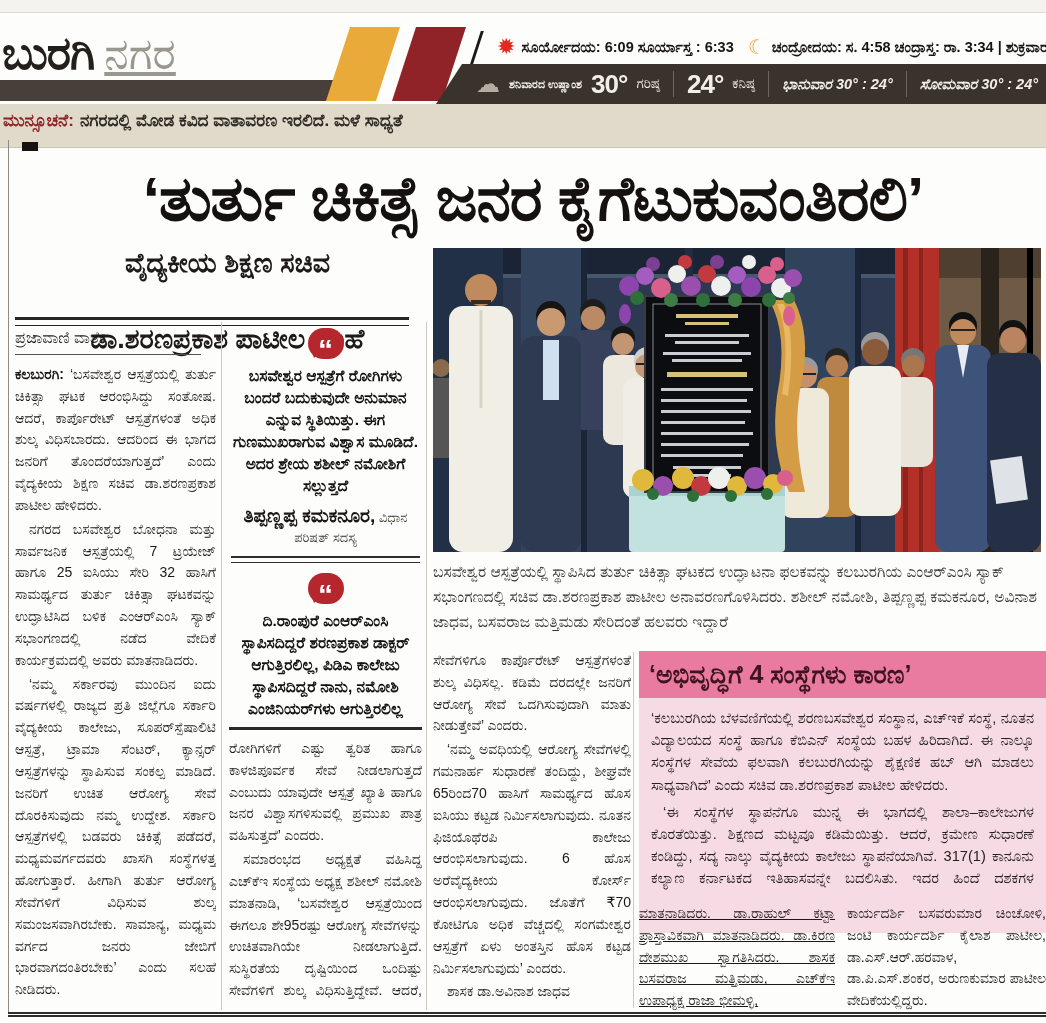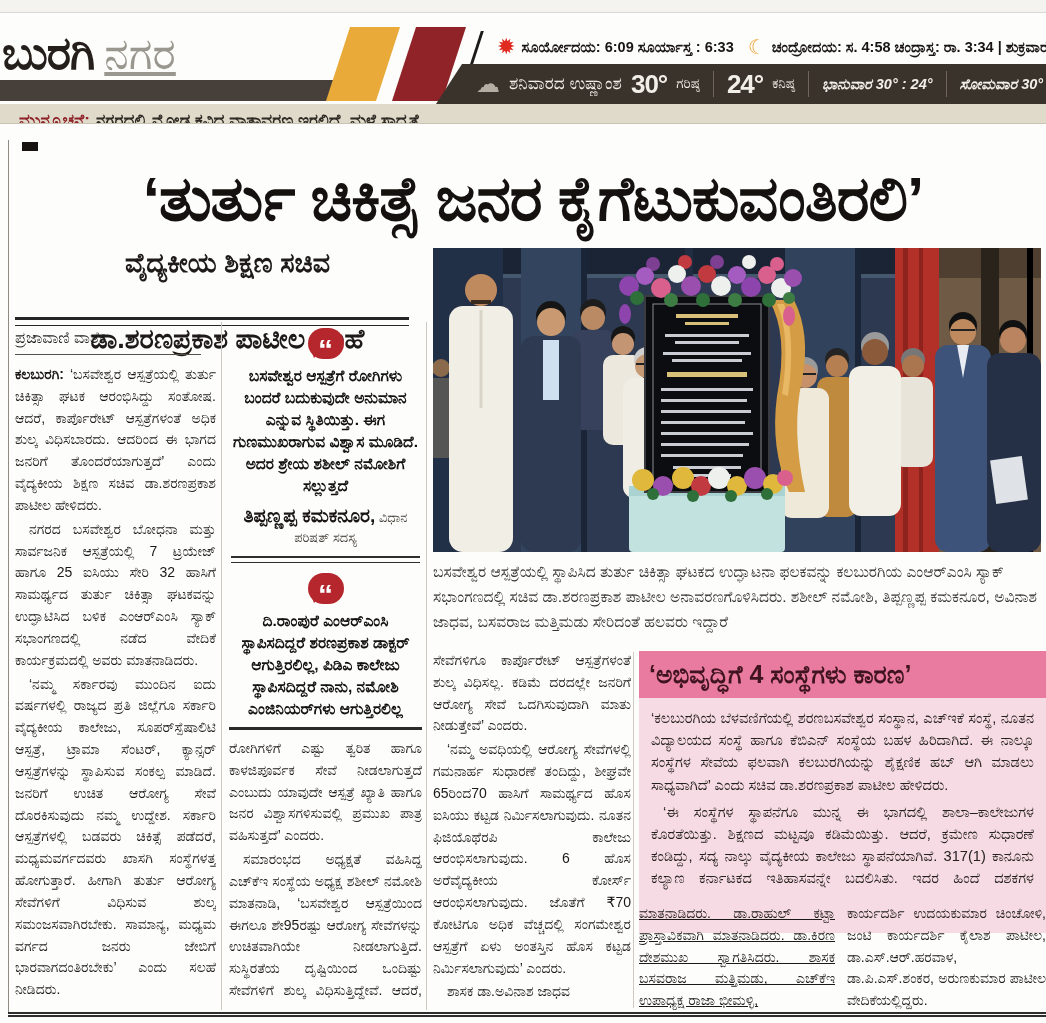--- a/index.html
+++ b/index.html
@@ -24,28 +24,28 @@
   .slashmark{left:474px;top:31px;width:3px;height:42px;background:#1c1a18;transform:skewX(-18deg);}
   .sunrow{left:497px;top:33px;width:549px;height:28px;display:flex;align-items:center;gap:6px;
           font-size:14.5px;font-weight:700;color:#181512;white-space:nowrap;overflow:hidden;}
   .sun-ic{color:#e02a20;font-size:22px;line-height:22px;}
   .moon-ic{color:#f0a43a;font-size:20px;line-height:20px;margin-left:8px;}
   .darkbar{left:436px;top:64px;width:610px;height:40px;background:#3a332b;
            clip-path:polygon(26px 0,100% 0,100% 100%,0 100%);
            display:flex;align-items:center;gap:9px;padding-left:40px;box-sizing:border-box;
            color:#f2efe8;white-space:nowrap;overflow:hidden;}
   .cloud-ic{color:#b3ada3;font-size:24px;line-height:24px;}
-  .w-day{font-size:17px;font-weight:400;}
+  .w-day{font-size:11px;font-weight:700;}
   .w-big{font-size:26px;font-weight:800;letter-spacing:-1px;}
   .w-sm{font-size:13.5px;}
   .wsep{width:0;height:26px;border-left:1px solid #6e665c;margin:0 4px;}
   .w-next{font-size:14.5px;font-weight:700;font-style:italic;}
   
-  .forecast{left:0;top:104px;width:1046px;height:20px;background:#dfdaca;border-bottom:1px solid #c9c4b4;
-            line-height:33px;padding-left:19px;box-sizing:border-box;font-size:17px;font-weight:700;
+  .forecast{left:0;top:104px;width:1046px;height:44px;background:#dfdaca;border-bottom:1px solid #c9c4b4;
+            line-height:33px;padding-left:3px;box-sizing:border-box;font-size:17px;font-weight:700;
             white-space:nowrap;overflow:hidden;}
   .forecast .lab{color:#8f2328;}
   .forecast .txt{color:#2e2a24;margin-left:6px;}
   
   .frag{left:22px;top:142px;width:16px;height:9px;background:#15120f;}
   .headline{left:26px;top:150px;width:1014px;height:102px;line-height:98px;text-align:center;
             font-size:62px;font-weight:800;color:#14110e;letter-spacing:-1px;white-space:nowrap;}
   .subhead{left:25px;width:405px;height:40px;line-height:40px;text-align:center;
            font-size:27px;font-weight:700;color:#1d1a17;white-space:nowrap;}
   .sh1{top:243px;} .sh2{top:281px;margin-top:38px;}
@@ -327,16 +327,16 @@
     <div class="pink-body">
       <p>‘ಕಲಬುರಗಿಯ ಬೆಳವಣಿಗೆಯಲ್ಲಿ ಶರಣಬಸವೇಶ್ವರ ಸಂಸ್ಥಾನ, ಎಚ್‌ಇಕೆ ಸಂಸ್ಥೆ, ನೂತನ ವಿದ್ಯಾಲಯದ ಸಂಸ್ಥೆ ಹಾಗೂ ಕೆಬಿಎನ್ ಸಂಸ್ಥೆಯ ಬಹಳ ಹಿರಿದಾಗಿದೆ. ಈ ನಾಲ್ಕೂ ಸಂಸ್ಥೆಗಳ ಸೇವೆಯ ಫಲವಾಗಿ ಕಲಬುರಗಿಯನ್ನು ಶೈಕ್ಷಣಿಕ ಹಬ್ ಆಗಿ ಮಾಡಲು ಸಾಧ್ಯವಾಗಿದೆ’ ಎಂದು ಸಚಿವ ಡಾ.ಶರಣಪ್ರಕಾಶ ಪಾಟೀಲ ಹೇಳಿದರು.</p>
       <p>‘ಈ ಸಂಸ್ಥೆಗಳ ಸ್ಥಾಪನೆಗೂ ಮುನ್ನ ಈ ಭಾಗದಲ್ಲಿ ಶಾಲಾ–ಕಾಲೇಜುಗಳ ಕೊರತೆಯಿತ್ತು. ಶಿಕ್ಷಣದ ಮಟ್ಟವೂ ಕಡಿಮೆಯಿತ್ತು. ಆದರೆ, ಕ್ರಮೇಣ ಸುಧಾರಣೆ ಕಂಡಿದ್ದು, ಸದ್ಯ ನಾಲ್ಕು ವೈದ್ಯಕೀಯ ಕಾಲೇಜು ಸ್ಥಾಪನೆಯಾಗಿವೆ. 317(1) ಕಾನೂನು ಕಲ್ಯಾಣ ಕರ್ನಾಟಕದ ಇತಿಹಾಸವನ್ನೇ ಬದಲಿಸಿತು. ಇದರ ಹಿಂದೆ ದಶಕಗಳ ಹೋರಾಟವಿದ್ದರೂ, ಅದರ ಶ್ರೇಯ ಮಲ್ಲಿಕಾರ್ಜುನ ಖರ್ಗೆ ಅವರಿಗೆ ಸಲ್ಲುತ್ತದೆ’ ಎಂದರು.</p>
     </div>
   </div>
 
   <div class="abs col4 bodytxt clip">
     <p>ಮಾತನಾಡಿದರು. ಡಾ.ರಾಹುಲ್ ಕಟ್ಟಾ ಪ್ರಾಸ್ತಾವಿಕವಾಗಿ ಮಾತನಾಡಿದರು. ಡಾ.ಕಿರಣ ದೇಶಮುಖ ಸ್ವಾಗತಿಸಿದರು. ಶಾಸಕ ಬಸವರಾಜ ಮತ್ತಿಮಡು, ಎಚ್‌ಕೆಇ ಉಪಾಧ್ಯಕ್ಷ ರಾಜಾ ಭೀಮಳ್ಳಿ,</p>
   </div>
   <div class="abs col5 bodytxt clip">
-    <p>ಕಾರ್ಯದರ್ಶಿ ಉದಯಕುಮಾರ ಚಿಂಚೋಳಿ, ಜಂಟಿ ಕಾರ್ಯದರ್ಶಿ ಕೈಲಾಶ ಪಾಟೀಲ, ಡಾ.ಎಸ್.ಆರ್.ಹರವಾಳ, ಡಾ.ಪಿ.ಎಸ್.ಶಂಕರ, ಅರುಣಕುಮಾರ ಪಾಟೀಲ ವೇದಿಕೆಯಲ್ಲಿದ್ದರು.</p>
+    <p>ಕಾರ್ಯದರ್ಶಿ ಬಸವರುಮಾರ ಚಿಂಚೋಳಿ, ಜಂಟಿ ಕಾರ್ಯದರ್ಶಿ ಕೈಲಾಶ ಪಾಟೀಲ, ಡಾ.ಎಸ್.ಆರ್.ಹರವಾಳ, ಡಾ.ಪಿ.ಎಸ್.ಶಂಕರ, ಅರುಣಕುಮಾರ ಪಾಟೀಲ ವೇದಿಕೆಯಲ್ಲಿದ್ದರು.</p>
   </div>
 
 </div>
 
 </body></html>

